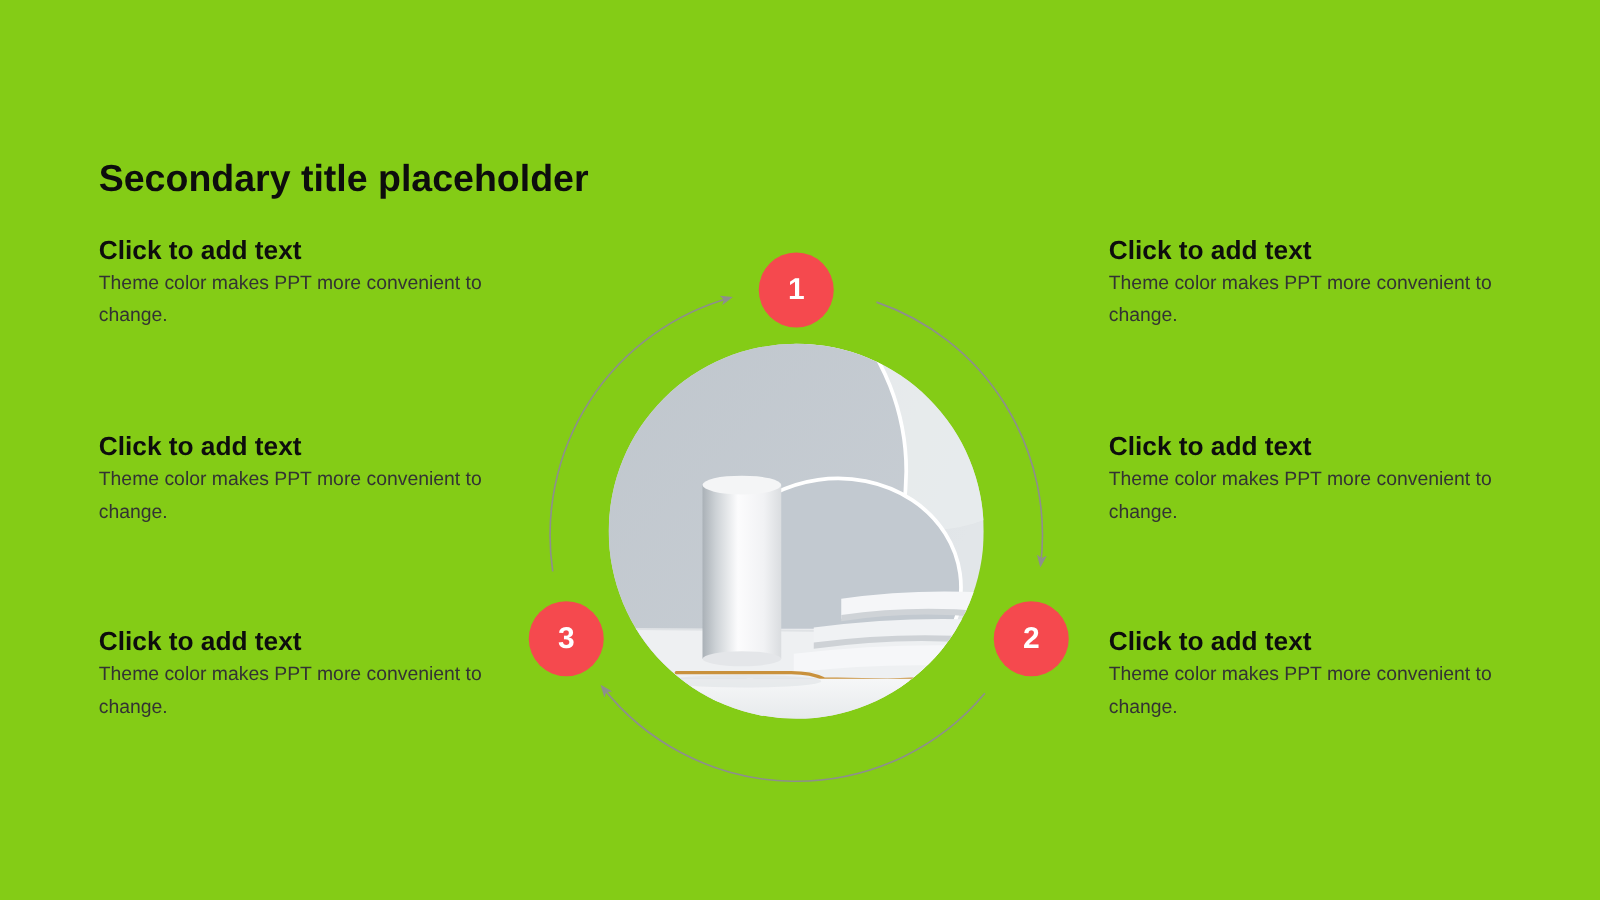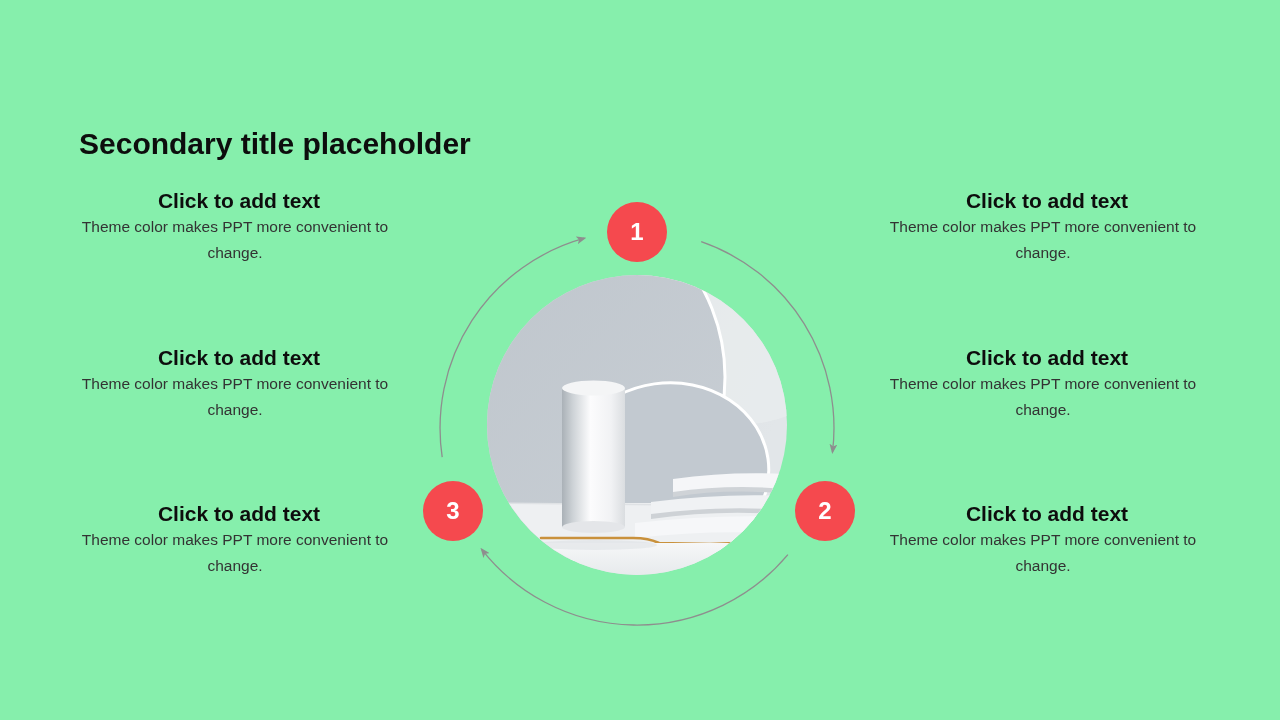--- a/index.html
+++ b/index.html
@@ -3,31 +3,31 @@
 <meta charset="utf-8">
 <style>
   * { margin: 0; padding: 0; box-sizing: border-box; }
   html, body { width: 1280px; height: 720px; }
   body {
     font-family: "Liberation Sans", sans-serif;
     background: #ffffff;
     position: relative;
     overflow: hidden;
   }
-  .slide { position: absolute; inset: 0; background: #86efac; }
+  .slide { position: absolute; inset: 0; background: #84cc16; }
 
   .slide-title {
     position: absolute;
     left: 79px; top: 124px;
     font-size: 30px; font-weight: 700; color: #0d0d0d;
     line-height: 40px;
     letter-spacing: 0;
   }
 
-  .text-block { position: absolute; width: 320px; text-align: center; }
+  .text-block { position: absolute; width: 320px; }
   .text-block h3 {
     font-size: 21px; font-weight: 700; color: #0d0d0d;
     line-height: 26px;
   }
   .text-block p {
     width: 312px;
     font-size: 15.5px; font-weight: 400; color: #333333;
     line-height: 26px;
   }
   .col-left  { left: 79px; }

